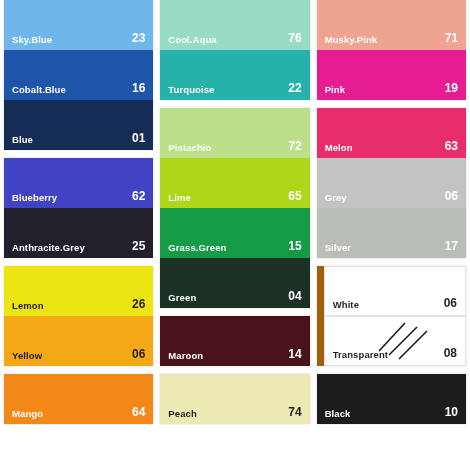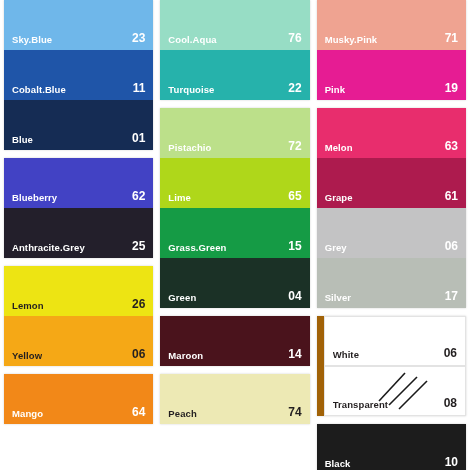--- a/index.html
+++ b/index.html
@@ -89,21 +89,21 @@
     <div class="palette-column">
       <div class="swatch-group">
         <div class="swatch light-text">
           <div class="swatch-fill" style="background: rgb(111, 183, 234);"></div>
           <span class="swatch-name">Sky.Blue</span>
           <span class="swatch-code">23</span>
         </div>
         <div class="swatch light-text">
           <div class="swatch-fill" style="background: rgb(31, 85, 168);"></div>
           <span class="swatch-name">Cobalt.Blue</span>
-          <span class="swatch-code">11</span>
+          <span class="swatch-code">16</span>
         </div>
         <div class="swatch light-text">
           <div class="swatch-fill" style="background: rgb(21, 44, 84);"></div>
           <span class="swatch-name">Blue</span>
           <span class="swatch-code">01</span>
         </div>
       </div>
       <div class="swatch-group">
         <div class="swatch light-text">
           <div class="swatch-fill" style="background: rgb(66, 66, 196);"></div>
@@ -197,25 +197,20 @@
           <div class="swatch-fill" style="background: rgb(230, 28, 147);"></div>
           <span class="swatch-name">Pink</span>
           <span class="swatch-code">19</span>
         </div>
       </div>
       <div class="swatch-group">
         <div class="swatch light-text">
           <div class="swatch-fill" style="background: rgb(232, 45, 109);"></div>
           <span class="swatch-name">Melon</span>
           <span class="swatch-code">63</span>
-        </div>
-        <div class="swatch light-text">
-          <div class="swatch-fill" style="background: rgb(173, 27, 78);"></div>
-          <span class="swatch-name">Grape</span>
-          <span class="swatch-code">61</span>
         </div>
         <div class="swatch light-text">
           <div class="swatch-fill" style="background: rgb(195, 195, 196);"></div>
           <span class="swatch-name">Grey</span>
           <span class="swatch-code">06</span>
         </div>
         <div class="swatch light-text">
           <div class="swatch-fill" style="background: rgb(184, 190, 182);"></div>
           <span class="swatch-name">Silver</span>
           <span class="swatch-code">17</span>

